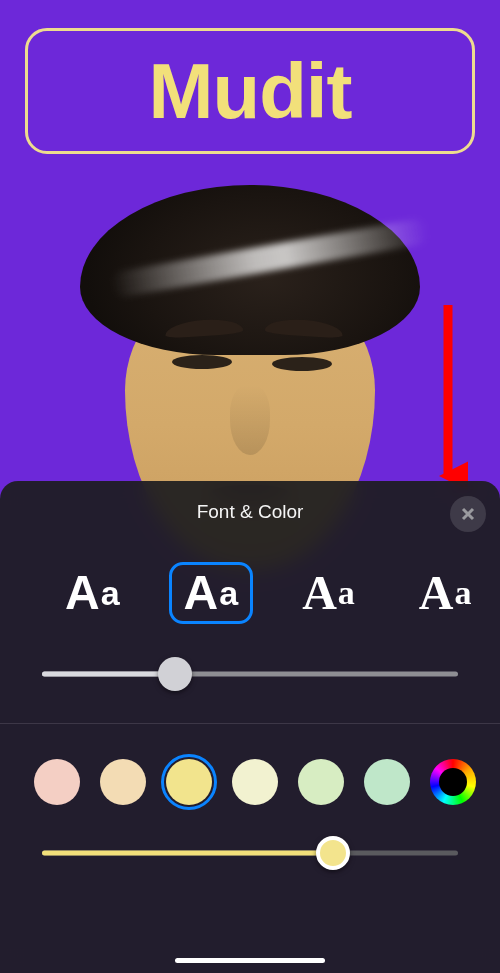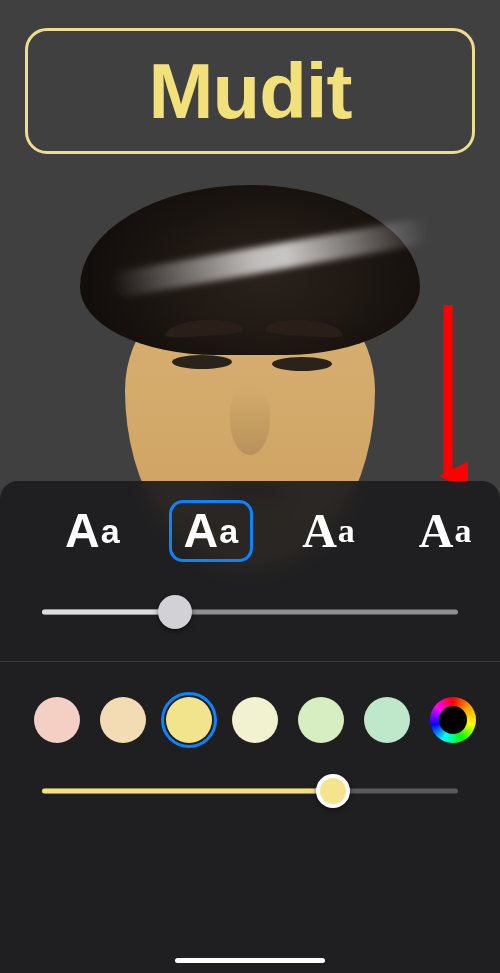--- a/index.html
+++ b/index.html
@@ -1,21 +1,21 @@
 <!DOCTYPE html>
 <html><head>
 <meta charset="utf-8">
 <style>
   * { box-sizing: border-box; margin: 0; padding: 0; }
   html, body { width: 500px; height: 973px; overflow: hidden; font-family: -apple-system, BlinkMacSystemFont, "Helvetica Neue", sans-serif; }
   .canvas {
     position: relative;
     width: 500px;
     height: 973px;
-    background: #404040;
+    background: #6d28d9;
   }
   
   .name-field {
     position: absolute;
     top: 28px;
     left: 25px;
     right: 25px;
     height: 126px;
     border: 3px solid #eedc8f;
     border-radius: 22px;
@@ -230,20 +230,28 @@
   <svg class="arrow" viewBox="0 0 40 200">
     <defs>
       <marker id="ah" markerWidth="12" markerHeight="12" refX="6" refY="10" orient="auto">
         <path d="M1,1 L6,11 L11,1 Z" fill="#ff0000"></path>
       </marker>
     </defs>
     <line x1="20" y1="5" x2="20" y2="176" stroke-width="9" marker-end="url(#ah)" stroke="#ff0000"></line>
   </svg>
 
   <div class="sheet">
+    <div class="sheet-header">
+      <span class="sheet-title">Font &amp; Color</span>
+      <div class="close-btn">
+        <svg viewBox="0 0 14 14">
+            <path d="M2 2 L12 12 M12 2 L2 12" fill="none"></path>
+          </svg>
+      </div>
+    </div>
 
     <div class="font-row" id="font-row">
         <div class="font-opt f-sans">
           <span class="big">A</span>
           <span class="small">a</span>
         </div>
         <div class="font-opt f-rounded selected">
           <span class="big">A</span>
           <span class="small">a</span>
         </div>

